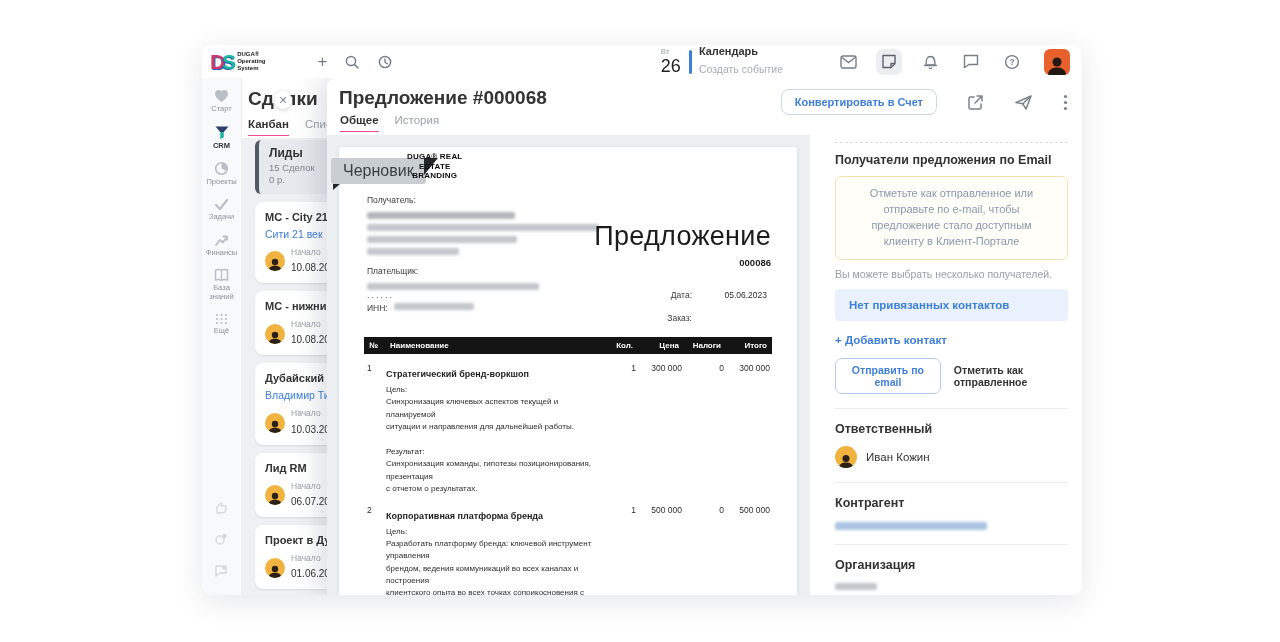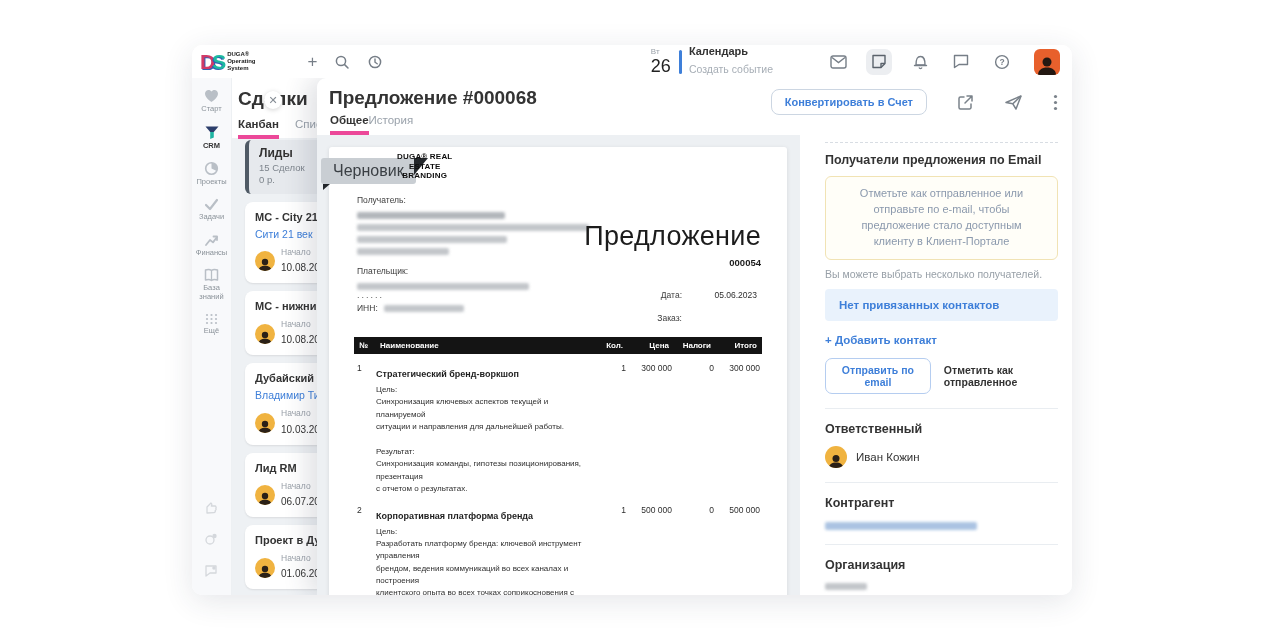--- a/index.html
+++ b/index.html
@@ -1,18 +1,18 @@
 <!DOCTYPE html>
 <html><head>
 <meta charset="utf-8">
 <style>
   * { margin:0; padding:0; box-sizing:border-box; }
   html,body { width:1280px; height:642px; background:#fff; font-family:"Liberation Sans",sans-serif; overflow:hidden; }
 
-  .app { position:absolute; left:192px; top:45px; width:880px; height:550px; background:#fff;
+  .app { position:absolute; left:202px; top:45px; width:880px; height:550px; background:#fff;
          border-radius:10px; box-shadow:0 6px 30px rgba(40,50,70,.12); overflow:hidden; }
 
   
   .topbar { position:absolute; left:0; top:0; right:0; height:33px; background:#fff; display:flex; align-items:center; padding:0 12px 0 8px; z-index:70; }
   .brand { display:flex; align-items:center; gap:4px; }
   .brand-mark { font-size:21px; font-weight:bold; letter-spacing:-3px; line-height:1; }
   .brand-mark .d { color:#d13a67; text-shadow:1px 1px 0 #2f5fb3; }
   .brand-mark .s { color:#1cb9a0; text-shadow:-1px 1px 0 #2f5fb3; }
   .brand-name { font-size:6px; font-weight:bold; color:#222; line-height:1.2; white-space:pre-line; }
   .topbar-actions { display:flex; align-items:center; gap:17px; margin-left:52px; color:#767e87; }
@@ -36,40 +36,40 @@
   .rail-label { font-size:7.5px; color:#8a9299; text-align:center; line-height:1.15; }
   .rail-item.active .rail-label { color:#333; font-weight:bold; }
   .rail-ghosts { position:absolute; left:0; right:1px; bottom:18px; display:flex; flex-direction:column; align-items:center; gap:17px; opacity:.45; }
 
   
   .deals-page { position:absolute; left:40px; top:33px; right:0; bottom:0; background:#fff; }
   .kanban-bg { position:absolute; left:0; right:0; top:60px; bottom:0; background:#eef1f4; }
   .deals-title { position:absolute; left:6px; top:10px; font-size:19px; font-weight:600; color:#333; }
   .deals-tabs { position:absolute; left:6px; top:40px; display:flex; gap:16px; }
   .tab { font-size:11.5px; color:#9aa2ab; padding-bottom:5px; cursor:pointer; }
-  .tab.active { color:#333; font-weight:bold; border-bottom:4px solid #ec4899; }
+  .tab.active { color:#333; font-weight:bold; border-bottom:1px solid #ec4899; }
   .deals-close { position:absolute; left:72px; top:46px; width:18px; height:18px; border-radius:50%; background:#fff;
                  box-shadow:0 1px 5px rgba(0,0,0,.18); color:#858c94; font-size:11px; display:flex; align-items:center; justify-content:center; z-index:80; cursor:pointer; }
   .kanban-col { position:absolute; left:13px; top:62px; width:250px; }
   .kanban-header { background:#e6e9ed; border-left:4px solid #4f5a65; border-radius:6px; padding:6px 10px 7px; }
   .kanban-header .kh-title { font-size:12px; font-weight:bold; color:#333; display:block; margin-bottom:2px; }
   .kanban-header .kh-sub { font-size:9.5px; color:#7d848c; display:block; line-height:1.3; }
   .kcard { background:#fff; border-radius:8px; box-shadow:0 1px 2px rgba(0,0,0,.09); padding:9px 10px 8px; margin-top:8px; cursor:pointer; }
   .kcard-title { font-size:11px; font-weight:bold; color:#333; }
   .kcard-link { font-size:10.5px; color:#3e7fd9; margin-top:5px; }
   .kcard-person { display:flex; align-items:center; gap:6px; margin-top:8px; }
   .kavatar { width:20px; height:20px; border-radius:50%; background:#f0b340; overflow:hidden; display:flex; align-items:flex-end; justify-content:center; flex:none; }
   .kdate .klabel { font-size:8.5px; color:#9aa1a9; display:block; line-height:1.1; }
   .kdate .kval { font-size:10px; color:#333; }
 
   
   .overlay { position:absolute; left:125px; top:33px; right:0; bottom:0; background:#fff; border-top-left-radius:9px;
              box-shadow:-10px 0 24px rgba(40,50,70,.14); z-index:50; overflow:hidden; }
   .ov-title { position:absolute; left:12px; top:9px; font-size:19px; font-weight:600; color:#333; }
-  .ov-tabs { position:absolute; left:13px; top:36px; display:flex; gap:0; }
+  .ov-tabs { position:absolute; left:13px; top:36px; display:flex; gap:16px; }
   .ov-controls { position:absolute; right:14px; top:11px; display:flex; align-items:center; gap:30px; }
   .convert-btn { border:1px solid #ccd6e2; background:#fff; color:#3e7fd9; font-weight:bold; font-size:11px;
                  padding:6px 13px; border-radius:8px; cursor:pointer; font-family:inherit; }
   .ov-content-bg { position:absolute; left:0; top:57px; width:483px; bottom:0; background:#edf0f3; }
 
   
   .doc { position:absolute; left:12px; top:69px; width:458px; height:470px; background:#fff; border-radius:3px;
          box-shadow:0 1px 4px rgba(0,0,0,.10); z-index:55; }
   .ribbon { position:absolute; left:-8px; top:11px; background:#c9ced3; color:#3a3f44; font-size:16px; padding:4px 12px; border-radius:3px; }
   .ribbon:after { content:""; position:absolute; right:-12px; top:0px; width:0; height:0;
@@ -80,21 +80,21 @@
                  white-space:pre-line; text-align:center; letter-spacing:.2px; }
   .doc-label { font-size:8.5px; color:#3c3c3c; }
   .recipient { position:absolute; left:28px; top:42px; width:240px; }
   .blur-line { height:7px; background:#b4b8bd; border-radius:2px; filter:blur(1.6px); opacity:.8; margin-top:5px; }
   .blur-line.dark { background:#9fa4aa; }
   .doc-title-block { position:absolute; right:26px; top:34px; text-align:right; }
   .doc-title { font-size:27px; color:#1c1c1c; font-weight:500; letter-spacing:.3px;margin-top:40px; }
   .doc-number { font-size:9.5px; font-weight:bold; color:#1c1c1c; margin-top:5px; }
   .payer { position:absolute; left:28px; top:113px; width:200px; }
   .dots-row { position:absolute; left:28px; top:143px; font-size:9px; letter-spacing:2px; color:#555; }
-  .inn-row { position:absolute; left:28px; top:156px; display:flex; align-items:center; gap:6px; }
+  .inn-row { position:absolute; left:28px; top:156px; display:flex; gap:6px; }
   .inn-row .blur-line { margin-top:0; width:80px; }
   .meta-label-date { position:absolute; right:105px; top:143px; }
   .meta-value-date { position:absolute; right:30px; top:143px; font-size:8.5px; color:#2e2e2e; }
   .meta-label-order { position:absolute; right:105px; top:166px; }
   .doc-table { position:absolute; left:25px; top:190px; width:408px; }
   .trow { display:grid; grid-template-columns:22px 1fr 36px 46px 42px 46px; }
   .thead { background:#141414; color:#fff; padding:4px 3px; align-items:center; }
   .thead span { font-size:8px; font-weight:bold; }
   .c-num { text-align:left; padding-left:2px; }
   .c-name { text-align:left; padding-left:1px; }
@@ -415,21 +415,21 @@
       <div class="recipient">
         <span class="doc-label">Получатель:</span>
         <div class="blur-line dark" style="width:148px"></div>
         <div class="blur-line" style="width:232px"></div>
         <div class="blur-line" style="width:150px"></div>
         <div class="blur-line" style="width:92px"></div>
       </div>
 
       <div class="doc-title-block">
         <div class="doc-title">Предложение</div>
-        <div class="doc-number">000054</div>
+        <div class="doc-number">000086</div>
       </div>
 
       <div class="payer">
         <span class="doc-label">Плательщик:</span>
         <div class="blur-line" style="width:172px"></div>
       </div>
       <div class="dots-row">......</div>
       <div class="inn-row">
         <span class="doc-label">ИНН:</span>
         <div class="blur-line"></div>

